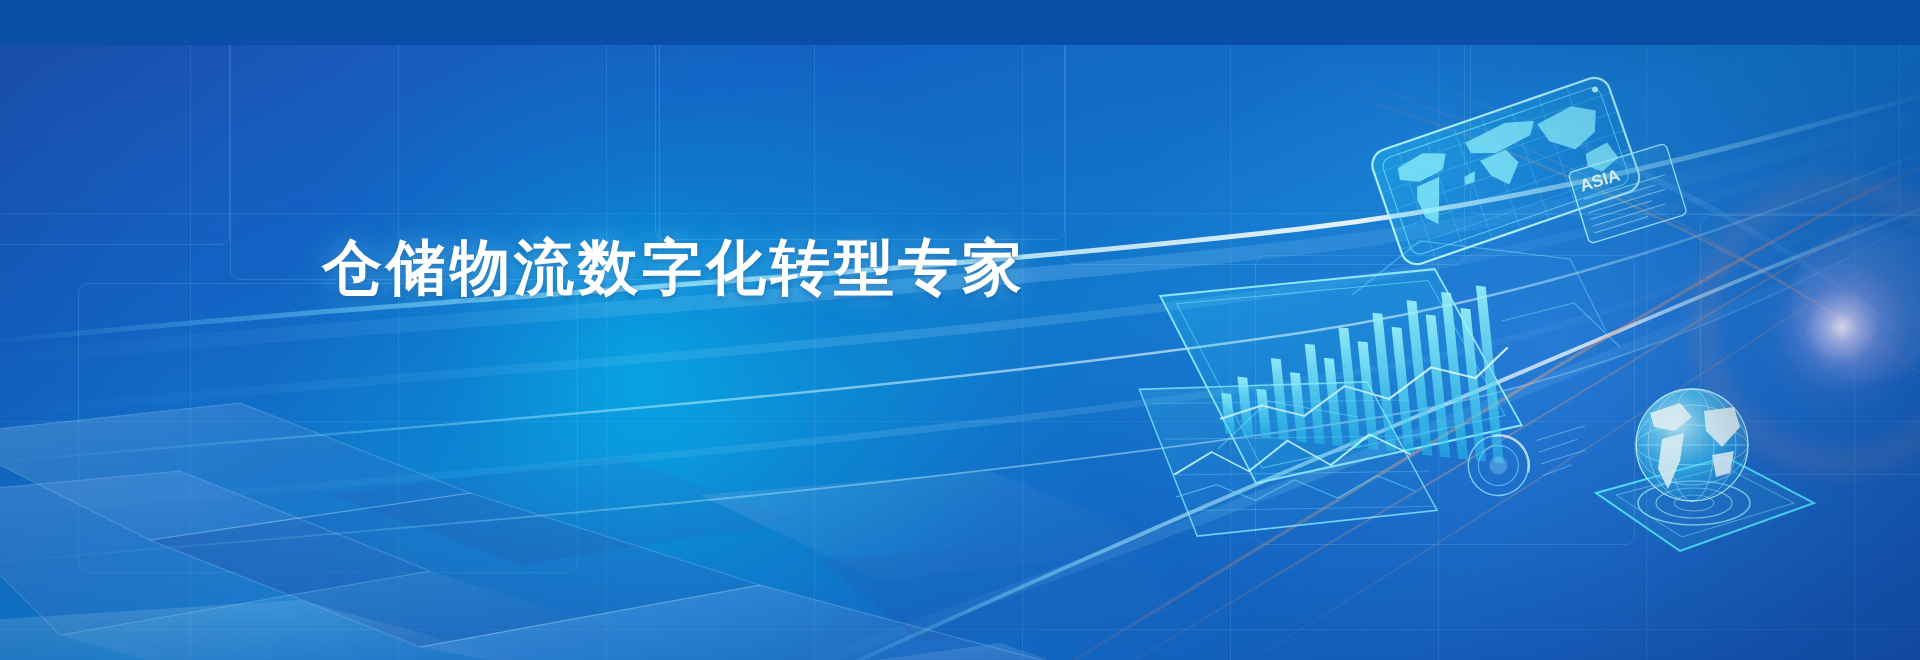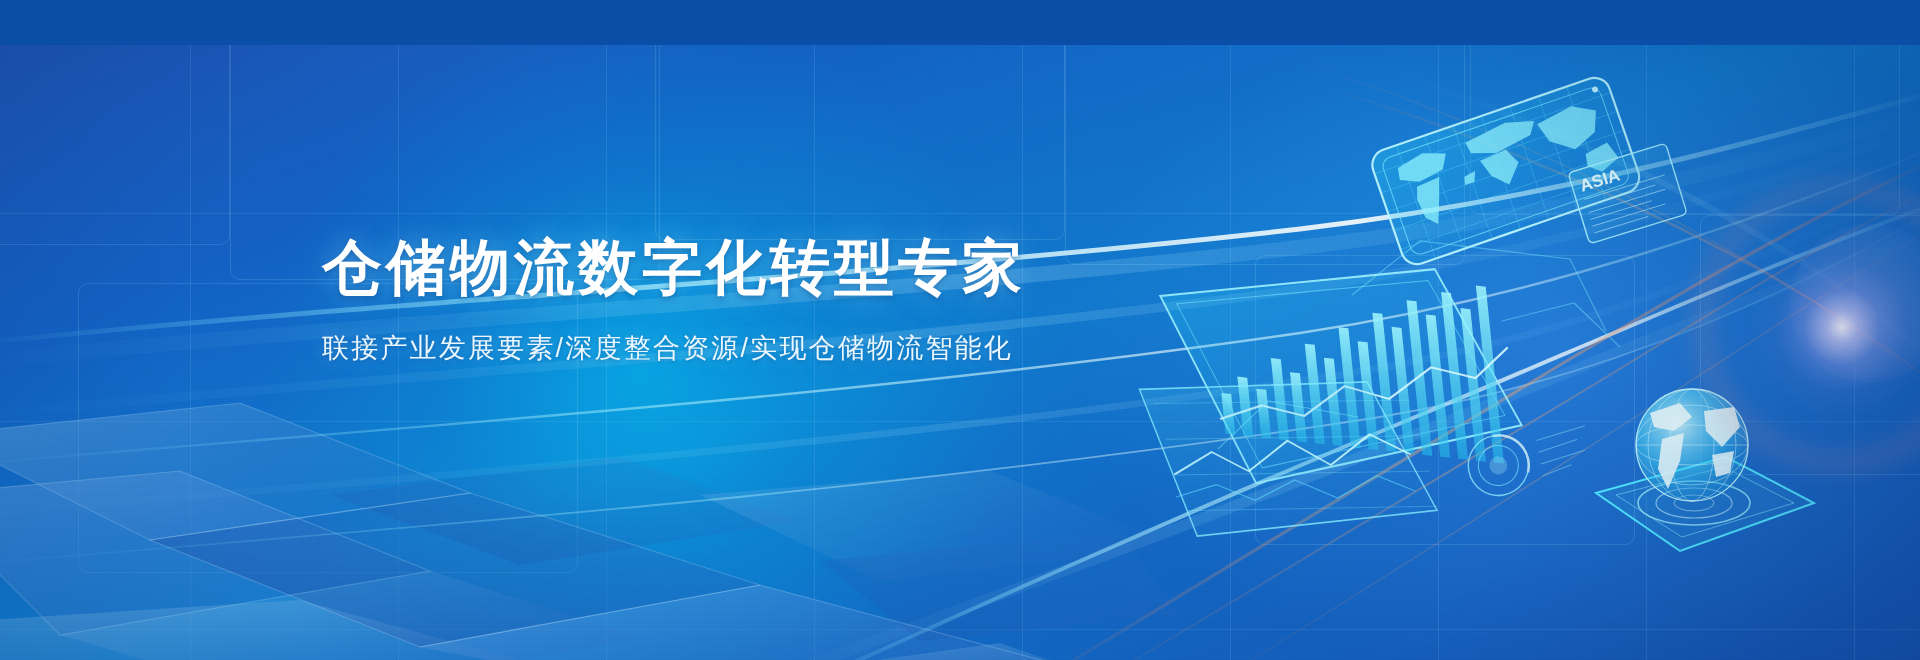--- a/index.html
+++ b/index.html
@@ -369,16 +369,15 @@
 
   <div class="flare-ring"></div>
   <div class="flare-orb"></div>
   <div class="flare"></div>
 
   <div class="grain"></div>
   <div class="vignette"></div>
 
   <div class="copy">
     <div class="headline">仓储物流数字化转型专家</div>
-    <div class="subline">联接产业发展要素/深度整合资源/实现仓储物流智能化</div>
   </div>
 
 </div>
 
 </body></html>

